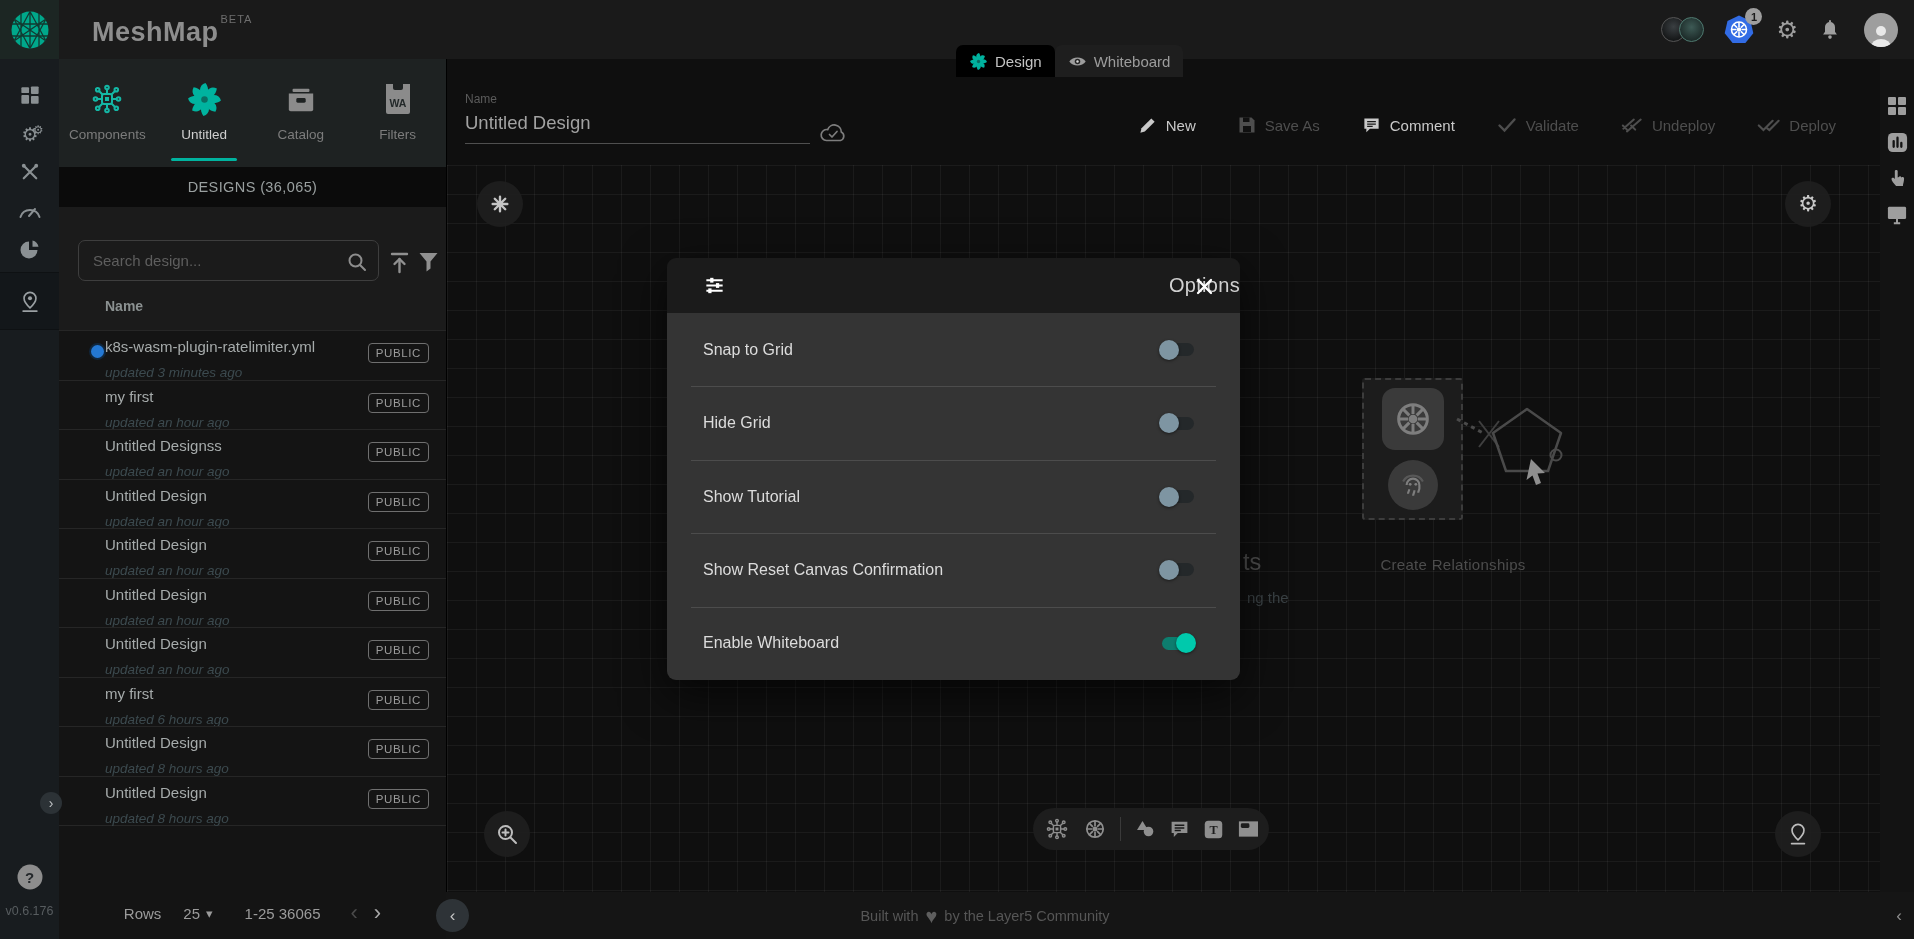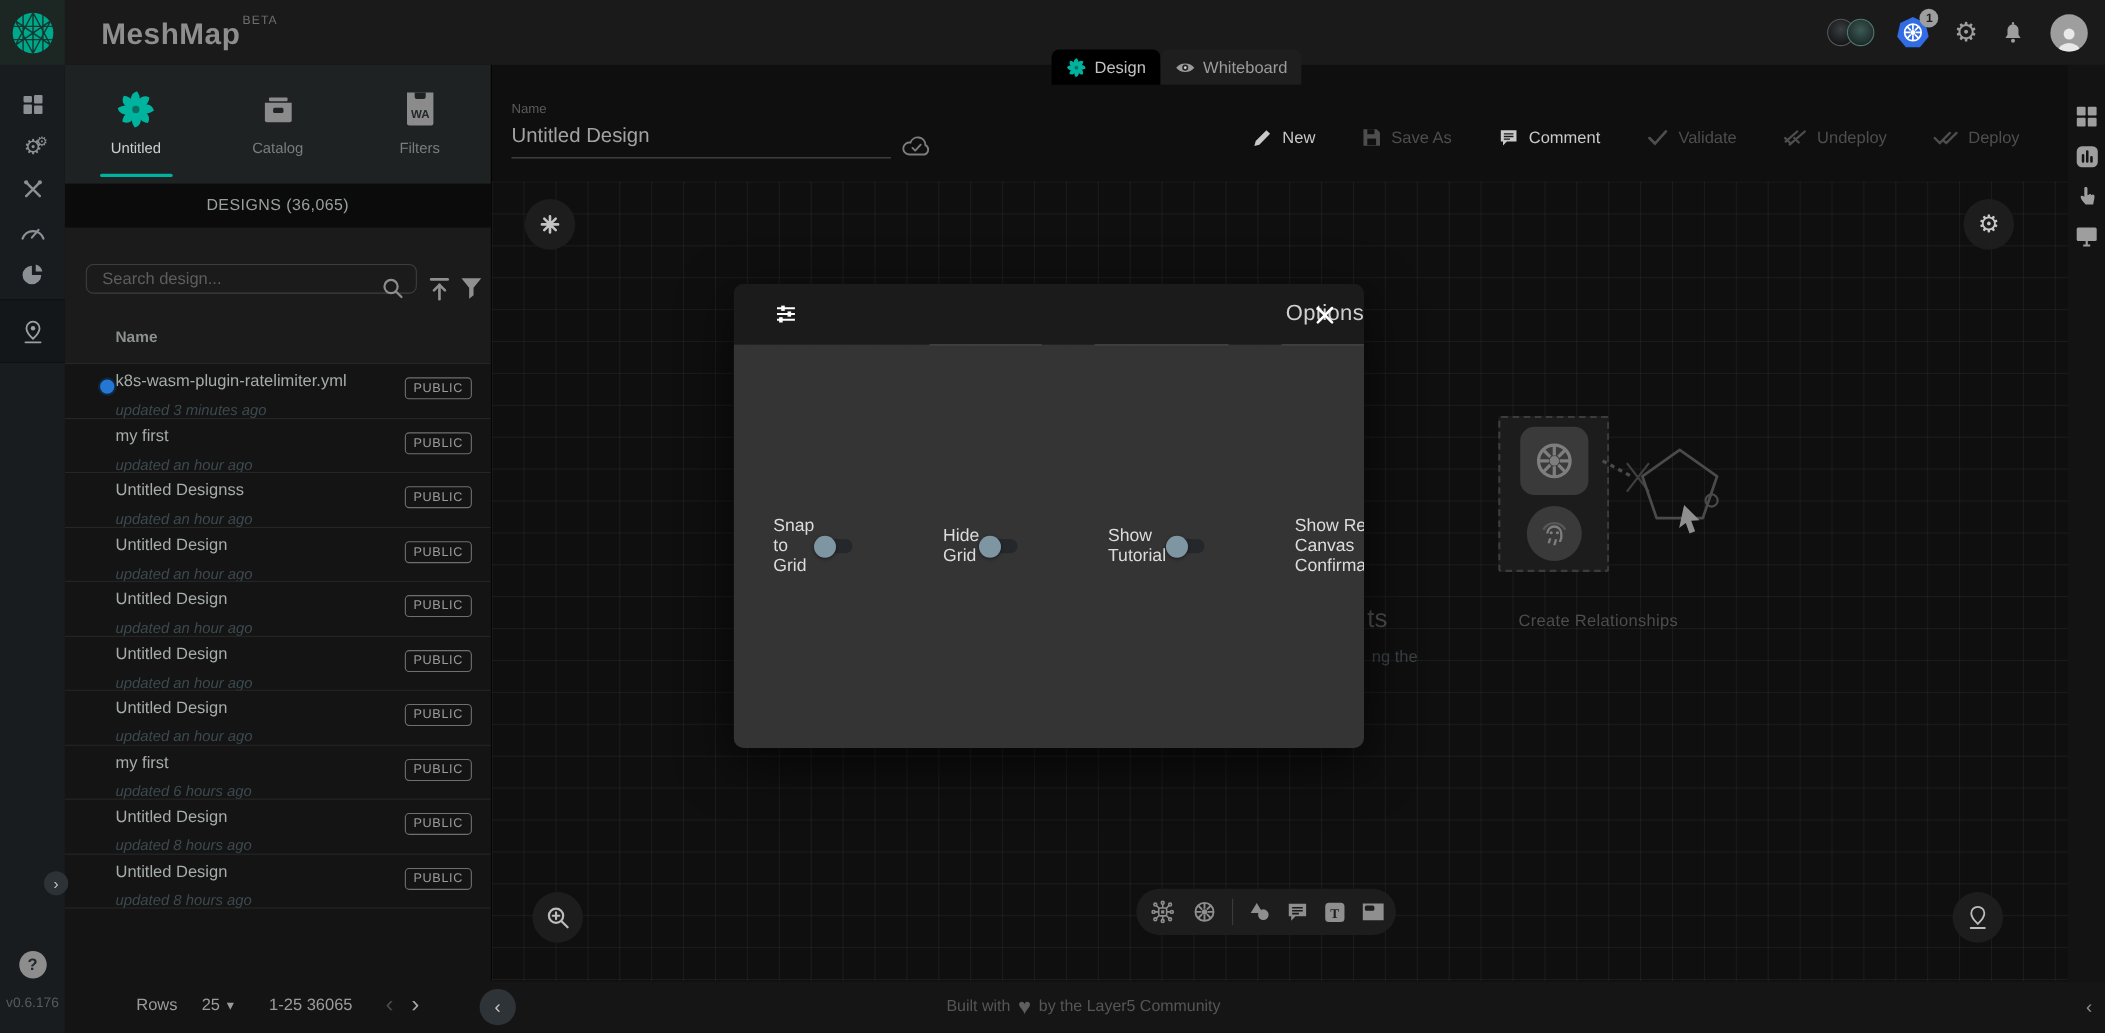--- a/index.html
+++ b/index.html
@@ -37,21 +37,21 @@
 
   
   .side-panel{position:absolute;left:59px;top:59px;width:387px;bottom:0;background:#1b1b1b;z-index:10}
   .panel-tabs{position:absolute;left:0;top:0;right:0;height:108px;background:#1e2222;display:flex}
   .panel-tab{flex:1;display:flex;flex-direction:column;align-items:center;justify-content:flex-start;padding-top:21px;gap:9px;position:relative;font-size:13.5px;color:#7c7c7c}
   .panel-tab .tab-ico{height:38px;display:flex;align-items:center;justify-content:center;color:#14b8a6}
   .panel-tab.selected{color:#cfcfcf}
   .panel-tab.selected::after{content:"";position:absolute;bottom:6px;left:50%;transform:translateX(-50%);width:66px;height:3.5px;border-radius:3px;background:#00B39F}
   .count-bar{position:absolute;left:0;top:108px;right:0;height:40px;background:#0b0b0b;display:flex;align-items:center;justify-content:center;font-size:14.5px;color:#9aa0a0;letter-spacing:.4px}
   .search-region{position:absolute;left:0;top:148px;right:0;height:123px;background:#1b1b1b}
-  .search-wrap{position:absolute;left:19px;top:33px;width:301px;height:27px}
+  .search-wrap{position:absolute;left:19px;top:33px;width:301px;height:41px}
   .search-input{width:100%;height:100%;background:transparent;border:1px solid #3e3e3e;border-radius:7px;color:#b5b5b5;font-size:15px;font-family:inherit;padding:0 42px 0 14px;outline:none}
   .search-input::placeholder{color:#5e5e5e}
   .search-mag{position:absolute;right:11px;top:11px;color:#8d8d8d}
   .sr-ico{position:absolute;top:44px;color:#909090}
   .name-col-header{position:absolute;left:46px;top:239px;font-size:14px;font-weight:bold;color:#8b9191}
   .panel-lower{position:absolute;left:0;top:271px;right:0;bottom:0;background:#141414}
   .design-list{position:absolute;left:0;top:0;right:0}
   .design-row{height:49.5px;border-top:1px solid #262626;position:relative;padding:7px 0 0 46px}
   .design-list::after{content:"";display:block;border-top:1px solid #262626}
   .r-name{font-size:15px;color:#a6abab;white-space:nowrap}
@@ -103,21 +103,21 @@
   .footer-text{position:absolute;left:539px;top:50%;transform:translate(-50%,-50%);display:flex;align-items:center;gap:7px;font-size:14.5px;color:#565656;white-space:nowrap}
   .footer-heart{font-size:20px;color:#5e5e5e}
   .footer-chevron{position:absolute;right:12px;top:50%;transform:translateY(-50%);color:#8f8f8f;font-size:17px}
 
   
   .modal{position:absolute;left:667px;top:258px;width:573px;height:422px;border-radius:9px;overflow:hidden;box-shadow:0 14px 46px rgba(0,0,0,.65);z-index:50}
   .modal-header{height:55px;background:#1b1b1b;display:flex;align-items:center;position:relative}
   .modal-header-ico{position:absolute;left:36px;color:#fff;display:flex}
   .modal-title{flex:1;text-align:right;font-size:20px;color:#d0d0d0;letter-spacing:.3px}
   .modal-close{position:absolute;right:22px;top:14px;width:28px;height:28px;background:none;border:none;color:#fff;display:flex;align-items:center;justify-content:center}
-  .modal-body{height:367px;background:#343434;display:flex;flex-direction:row}
+  .modal-body{height:367px;background:#343434;display:flex;flex-direction:column}
   .opt-row{flex:1;display:flex;align-items:center;justify-content:space-between;padding:0 44px 0 36px;position:relative}
   .opt-row + .opt-row::before{content:"";position:absolute;left:24px;right:24px;top:0;border-top:1px solid #4c4c4c}
   .o-label{font-size:16px;color:#dcdcdc}
   .toggle{position:relative;width:37px;height:20px;flex:none;background:none;border:none}
   .toggle .track{position:absolute;left:3px;top:3.5px;width:32px;height:13px;border-radius:7px;background:#24282a}
   .toggle .knob{position:absolute;left:0;top:0;width:20px;height:20px;border-radius:50%;background:#7e95a2;box-shadow:0 1px 3px rgba(0,0,0,.5)}
   .toggle.on .track{background:#0d7d6e}
   .toggle.on .knob{left:17px;background:#00c9ac}
 </style>
 </head>
@@ -275,20 +275,28 @@
         <span>?</span>
       </span>
     <div class="version-label">v0.6.176</div>
   </nav>
   <span class="rail-expand">
       <span>›</span>
     </span>
 
   <aside class="side-panel">
     <div class="panel-tabs">
+      <div class="panel-tab">
+        <span class="tab-ico">
+          <svg width="36" height="36" viewBox="0 0 36 36">
+              <use href="#i-circuit"></use>
+            </svg>
+        </span>
+        <span>Components</span>
+      </div>
       <div class="panel-tab selected">
         <span class="tab-ico" style="color:#00B39F">
           <svg width="37" height="37" viewBox="0 0 36 36">
               <use href="#i-spiral"></use>
             </svg>
         </span>
         <span>Untitled</span>
       </div>
       <div class="panel-tab">
         <span class="tab-ico">

